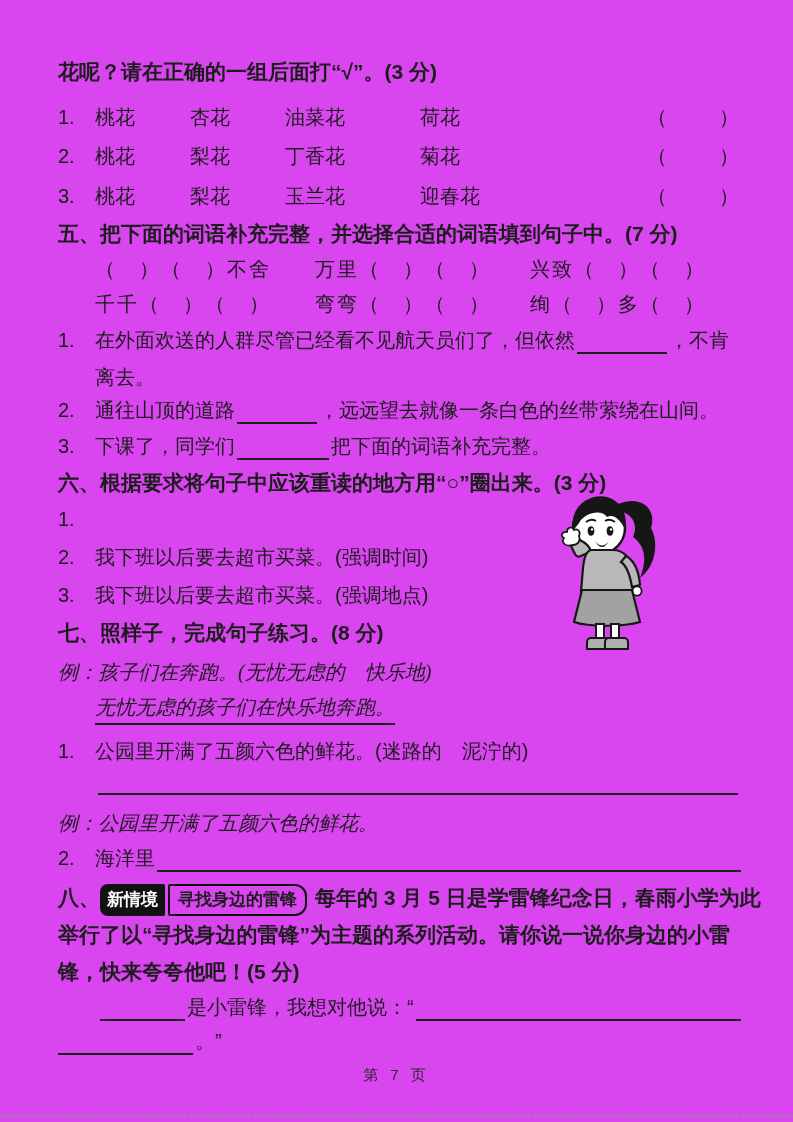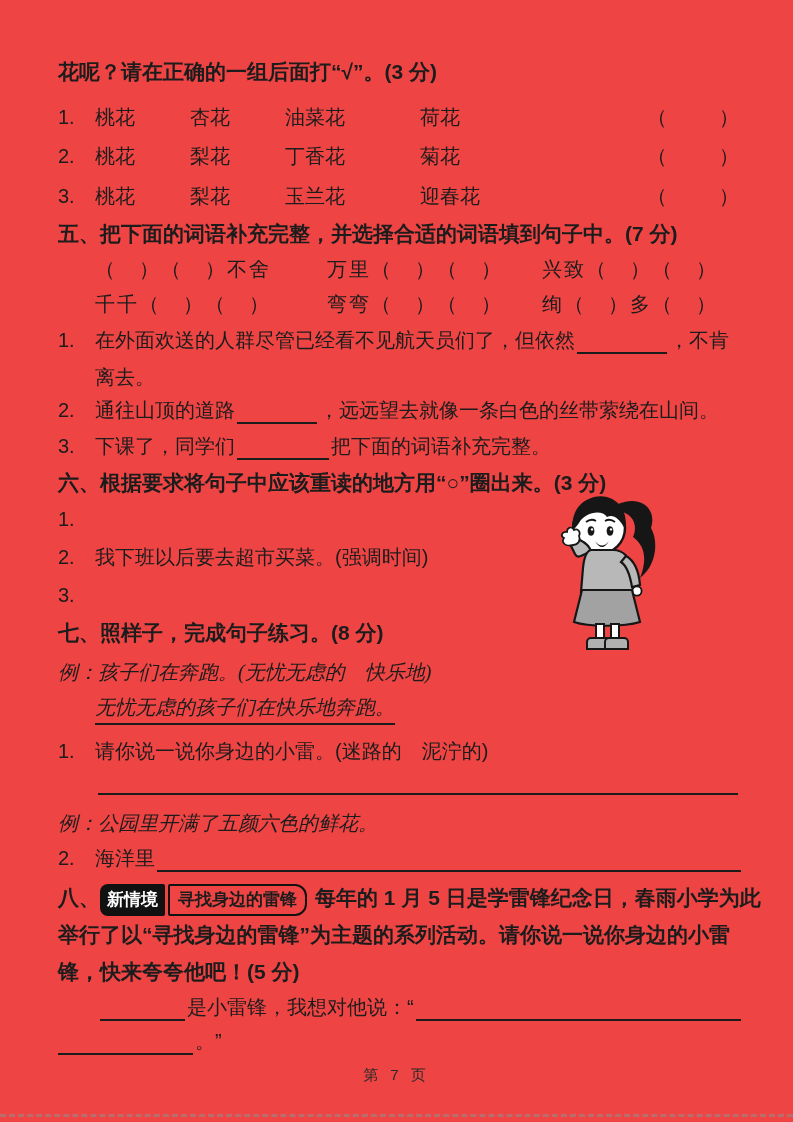--- a/index.html
+++ b/index.html
@@ -1,19 +1,19 @@
 <!DOCTYPE html>
 <html><head>
 <meta charset="utf-8">
 <style>
   * { margin:0; padding:0; box-sizing:border-box; }
   html,body { background:#e8e8e8; }
   .page {
     position:relative; width:793px; height:1122px; margin:0 auto;
-    background:#ef4444; color:#1c1c1c; overflow:hidden;
+    background:#d946ef; color:#1c1c1c; overflow:hidden;
     font-family:"Liberation Sans","DejaVu Sans",sans-serif;
   }
   .line {
     position:absolute; left:58px; right:50px;
     display:flex; align-items:baseline; white-space:nowrap;
     font-size:20px; line-height:27px;
   }
   .bold { font-weight:700; font-size:21px; }
   .num  { display:inline-block; width:37px; flex:0 0 37px; }
   .kai  { font-family:"Liberation Serif","DejaVu Serif",serif; font-style:italic; }
@@ -21,21 +21,21 @@
     display:inline-block; border-bottom:2px solid #1c1c1c;
     height:18px; align-self:flex-end; margin:0 2px;
   }
   .blank.grow { flex:1 1 auto; }
   .u { border-bottom:2px solid #1c1c1c; padding-bottom:2px; }
   .paren-right { margin-left:auto; letter-spacing:4px; }
   .col-f0 { flex:0 0 95px; }
   .col-f1 { flex:0 0 95px; }
   .col-f2 { flex:0 0 135px; }
   .wcol-0 { flex:0 0 220px; }
-  .wcol-1 { flex:0 0 215px;margin-left:12px; }
+  .wcol-1 { flex:0 0 215px; }
   .rule-line {
     position:absolute; left:98px; right:55px; height:2px;
     background:#1c1c1c;
   }
   .badge-new {
     background:#111; color:#fff; font-size:17px; font-weight:700;
     padding:2px 7px 3px; border-radius:8px 2px 2px 8px;
     margin-right:3px; align-self:center;
   }
   .badge-theme {
@@ -128,20 +128,21 @@
   </div>
   <div class="line" style="top:506px">
     <span class="num">1.</span>
   </div>
   <div class="line" style="top:544px">
     <span class="num">2.</span>
     <span>我下班以后要去超市买菜。(强调时间)</span>
   </div>
   <div class="line" style="top:582px">
     <span class="num">3.</span>
+    <span>我下班以后要去超市买菜。(强调地点)</span>
   </div>
 
   <div class="girl">
     <svg width="115" height="165" viewBox="0 0 115 165">
       <path d="M60 14 C84 4 99 20 93 38 C101 52 98 76 82 88 C90 68 86 55 75 47 C80 36 76 22 58 21 Z" fill="#161616"></path>
       <circle cx="41" cy="38" r="26" fill="#ffffff" stroke="#161616" stroke-width="2.5"></circle>
       <path d="M15 41 C11 13 35 3 49 7 C63 11 70 24 67 39 C61 28 55 24 49 27 C44 19 27 22 21 33 C18 37 16 39 15 41 Z" fill="#161616"></path>
       <ellipse cx="33" cy="41" rx="3.4" ry="4.8" fill="#161616"></ellipse>
       <ellipse cx="52" cy="41" rx="3.4" ry="4.8" fill="#161616"></ellipse>
       <circle cx="34" cy="39.4" r="1.2" fill="#fff"></circle>
@@ -167,38 +168,38 @@
   </div>
   <div class="line kai" style="top:659px">
     <span>例：</span>
     <span>孩子们在奔跑。(无忧无虑的　快乐地)</span>
   </div>
   <div class="line kai" style="top:694px; left:95px">
     <span class="u">无忧无虑的孩子们在快乐地奔跑。</span>
   </div>
   <div class="line" style="top:738px">
     <span class="num">1.</span>
-    <span>请你说一说你身边的小雷。(迷路的　泥泞的)</span>
+    <span>公园里开满了五颜六色的鲜花。(迷路的　泥泞的)</span>
   </div>
   <div class="rule-line" style="top:793px"></div>
   <div class="line kai" style="top:810px">
     <span>例：</span>
     <span>公园里开满了五颜六色的鲜花。</span>
   </div>
   <div class="line" style="top:845px">
     <span class="num">2.</span>
     <span>海洋里</span>
     <span class="blank grow"></span>
   </div>
 
   <div class="line bold" style="top:884px">
     <span>八、</span>
     <span class="badge-new">新情境</span>
     <span class="badge-theme">寻找身边的雷锋</span>
-    <span>每年的 1 月 5 日是学雷锋纪念日，春雨小学为此</span>
+    <span>每年的 3 月 5 日是学雷锋纪念日，春雨小学为此</span>
   </div>
   <div class="line bold" style="top:921px">
     <span>举行了以“寻找身边的雷锋”为主题的系列活动。请你说一说你身边的小雷</span>
   </div>
   <div class="line bold" style="top:958px">
     <span>锋，快来夸夸他吧！(5 分)</span>
   </div>
   <div class="line" style="top:994px; left:98px">
     <span class="blank" style="width:85px"></span>
     <span>是小雷锋，我想对他说：“</span>

